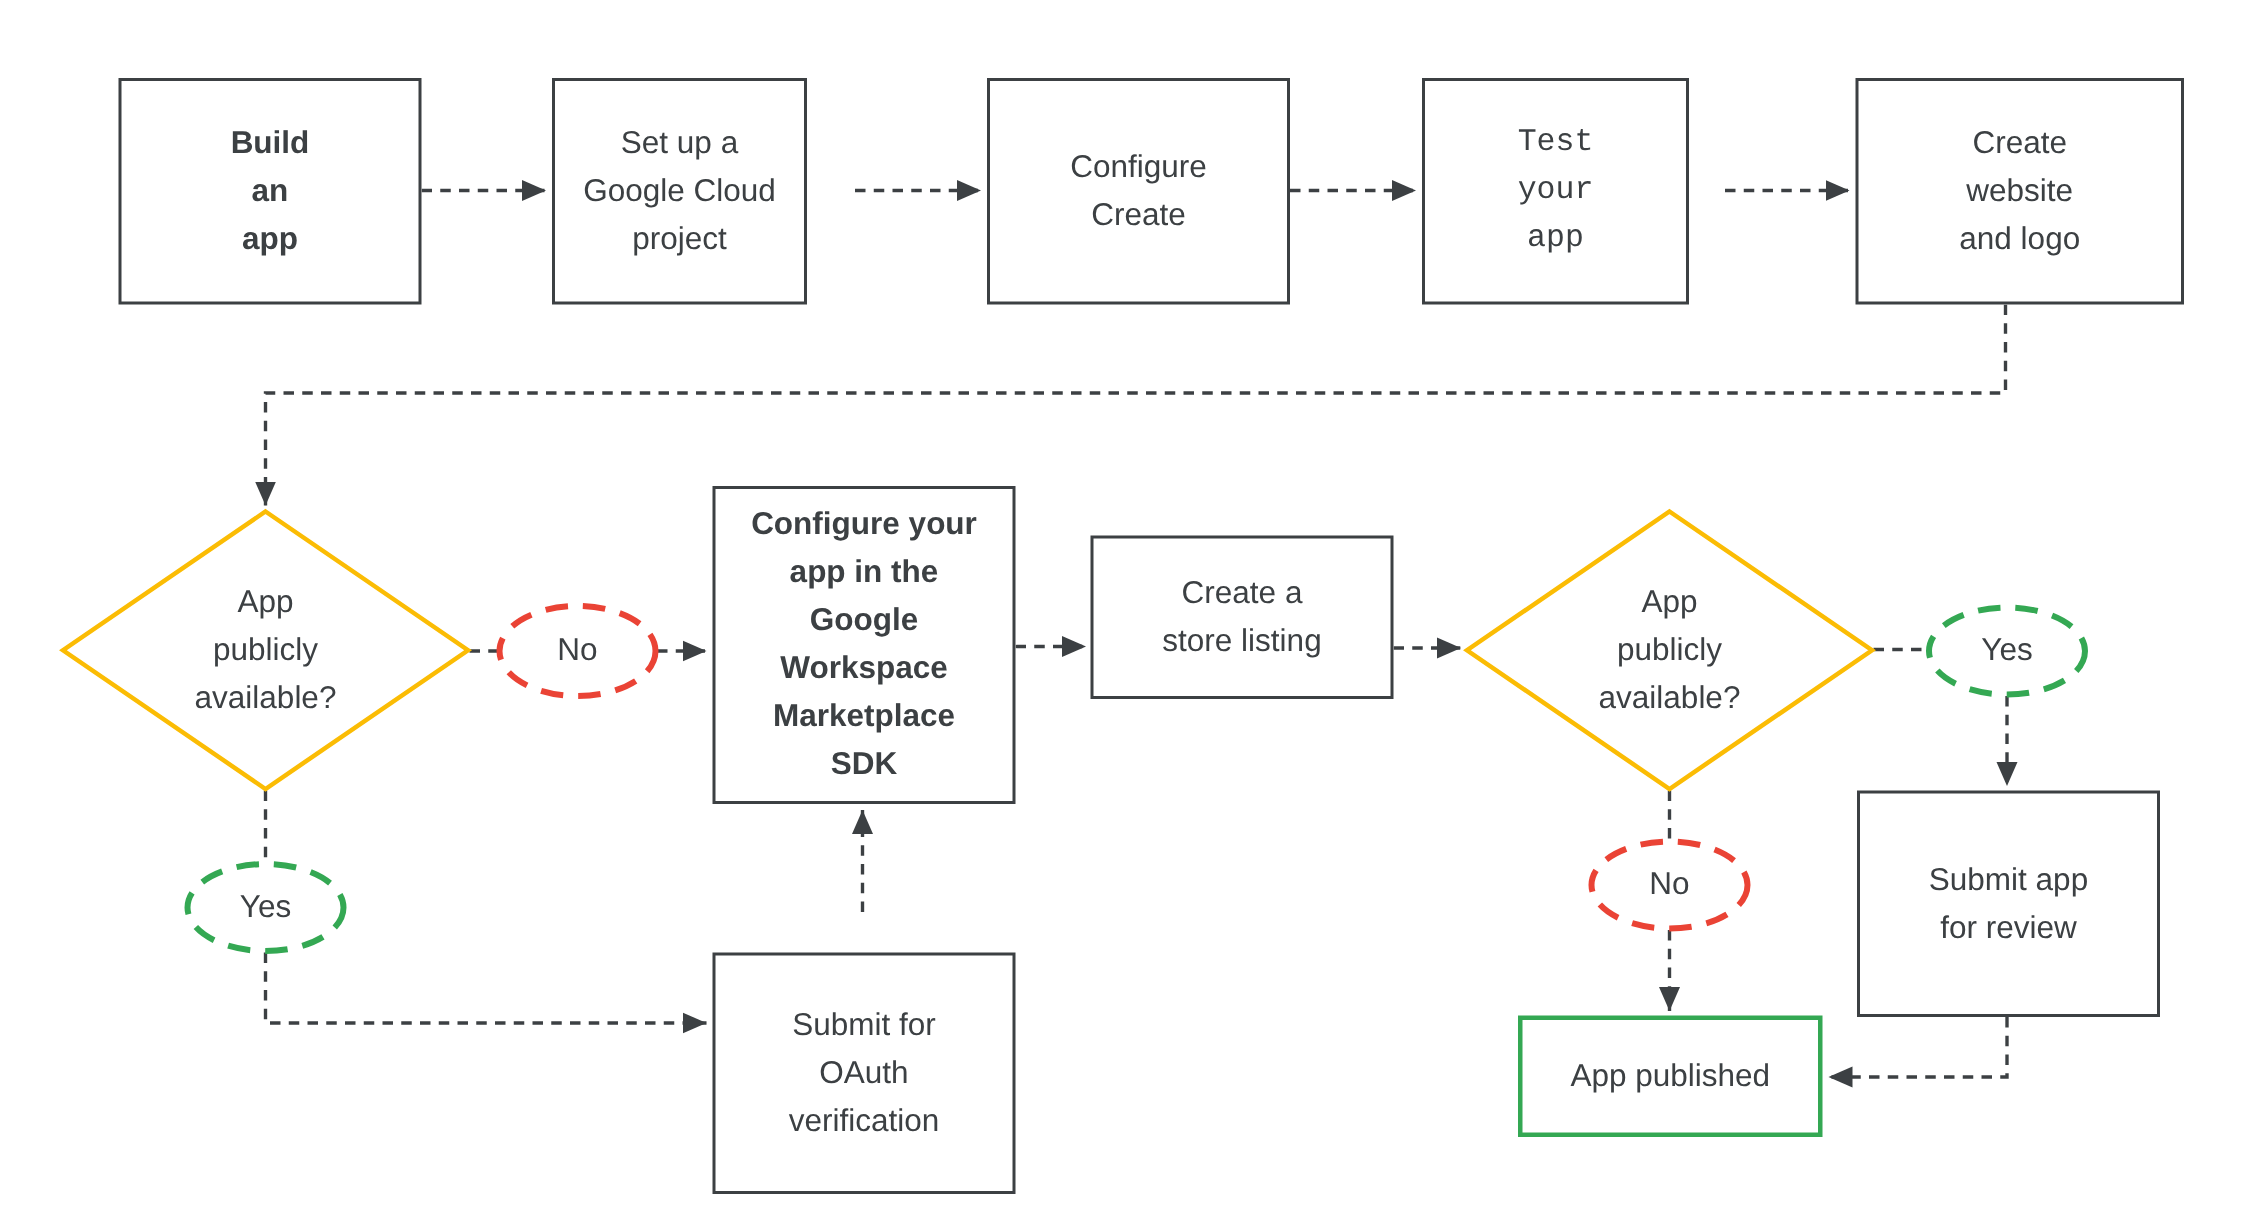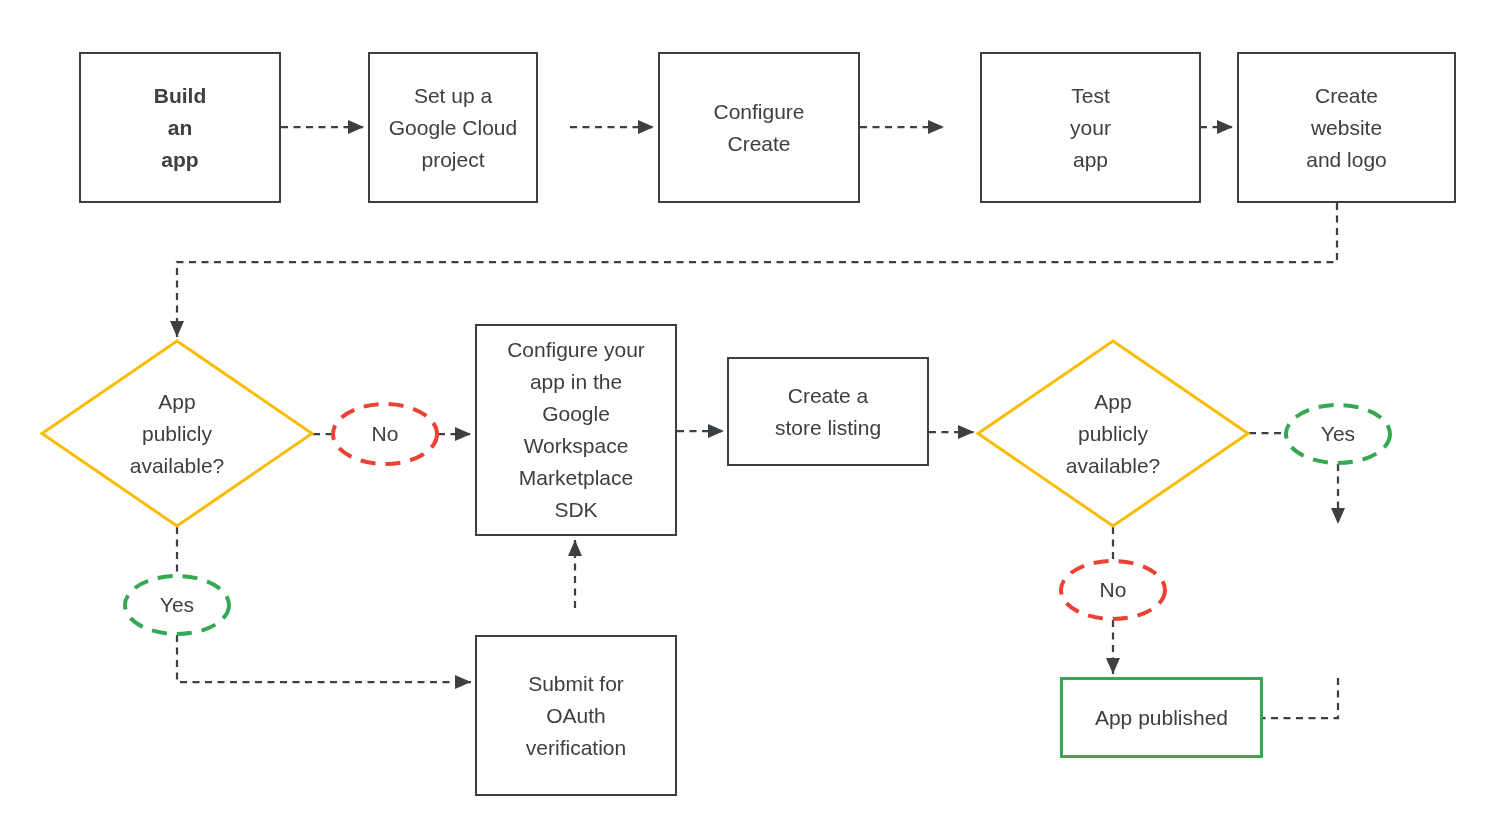--- a/index.html
+++ b/index.html
@@ -56,21 +56,20 @@
     text-align:center;
     box-sizing:border-box;
     background:var(--background);
     border:2px solid var(--outline);
     font-size:21px;
     line-height:32px;
     white-space:pre-line;
   }
   .node.green-border{
     border:3px solid var(--green);
-    margin-left:48px;
   }
   .float-label{
     position:absolute;
     display:flex;
     align-items:center;
     justify-content:center;
     text-align:center;
     font-size:21px;
     line-height:32px;
     white-space:pre-line;
@@ -131,42 +130,44 @@
 an
 app</div>
 
   <div class="node" style="left:368px;top:52px;width:170px;height:151px;">Set up a
 Google Cloud
 project</div>
 
   <div class="node" style="left:658px;top:52px;width:202px;height:151px;">Configure
 Create</div>
 
-  <div class="node" style="left:980px;top:52px;width:221px;height:151px;">Test
+  <div class="node" style="left:948px;top:52px;width:178px;height:151px;font-family:Liberation Mono, monospace;">Test
 your
 app</div>
 
   <div class="node" style="left:1237px;top:52px;width:219px;height:151px;">Create
 website
 and logo</div>
 
-  <div class="node" style="left:475px;top:324px;width:202px;height:212px;">Configure your
+  <div class="node" style="left:475px;top:324px;width:202px;height:212px;font-weight:bold;">Configure your
 app in the
 Google
 Workspace
 Marketplace
 SDK</div>
 
   <div class="node" style="left:727px;top:357px;width:202px;height:109px;">Create a
 store listing</div>
 
   <div class="node" style="left:475px;top:635px;width:202px;height:161px;">Submit for
 OAuth
 verification</div>
 
+  <div class="node" style="left:1238px;top:527px;width:202px;height:151px;">Submit app
+for review</div>
 
   <div class="node green-border" style="left:1012px;top:677px;width:203px;height:81px;">App published</div>
 
   <div class="float-label" style="left:87px;top:383px;width:180px;height:101px;">App
 publicly
 available?</div>
 
   <div class="float-label" style="left:1023px;top:383px;width:180px;height:101px;">App
 publicly
 available?</div>

